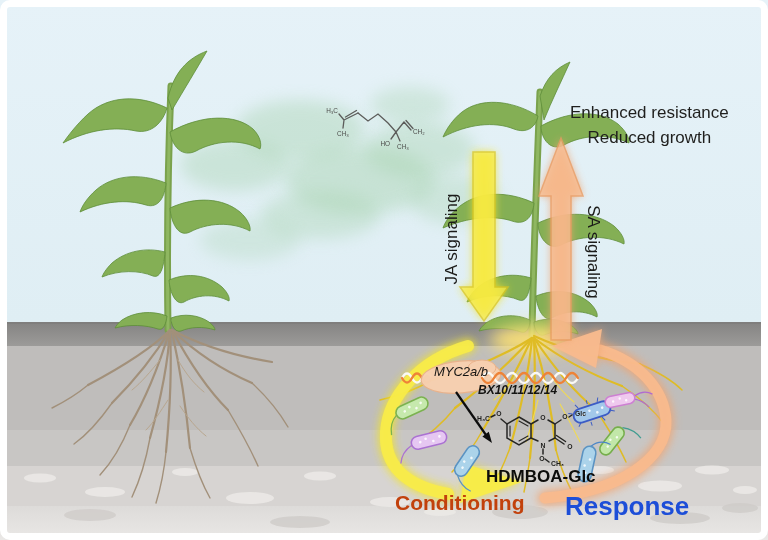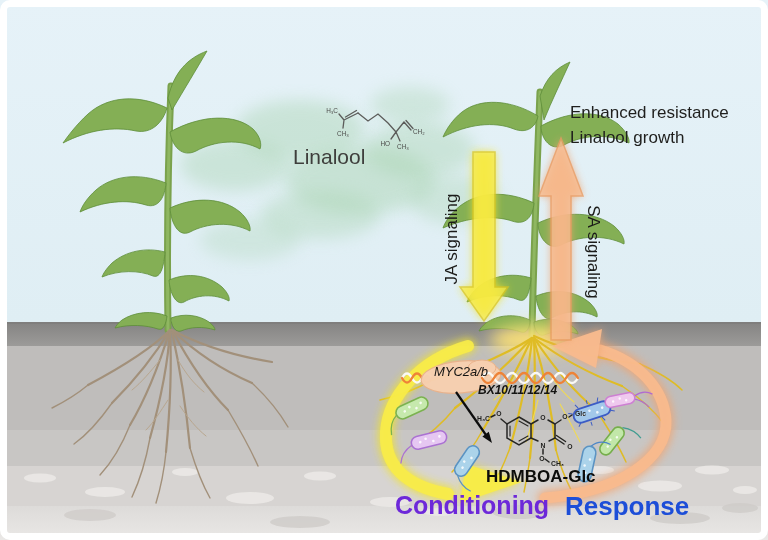--- a/index.html
+++ b/index.html
@@ -11,27 +11,27 @@
   .soil-mid{top:346px;height:84px;background:#bfbdbb;}
   .soil-mid2{top:430px;height:36px;background:#c8c6c4;}
   .soil-peb{top:466px;height:40px;background:#d7d4d2;}
   .soil-bot{top:506px;height:34px;background:linear-gradient(#dddbd9,#eae8e6);}
   svg.art{position:absolute;left:0;top:0;}
   svg text{font-family:"Liberation Sans",sans-serif;}
   .atom{font-size:6.4px;fill:#4c4c4a;}
   .atomB{font-size:6.8px;font-weight:bold;fill:#1f1f1d;}
   .txt{position:absolute;white-space:nowrap;}
   .l-linalool{left:293px;top:145px;font-size:21px;color:#3e3e3c;}
-  .l-enh{left:570px;top:100px;font-size:17px;line-height:25px;color:#1f1f1d;}
+  .l-enh{left:570px;top:100px;font-size:17px;line-height:25px;color:#1f1f1d;text-align:center;}
   .l-ja{left:382px;top:229px;width:140px;text-align:center;font-size:17px;color:#1b1b19;transform:rotate(-90deg);}
   .l-sa{left:523px;top:242px;width:140px;text-align:center;font-size:17px;color:#1b1b19;transform:rotate(90deg);}
   .l-myc{left:413px;top:364px;width:96px;text-align:center;font-size:13px;font-weight:normal;font-style:italic;color:#141412;}
   .l-bx{left:478px;top:383px;font-size:12px;font-weight:bold;font-style:italic;color:#141412;}
   .l-hdm{left:486px;top:451px;font-size:17px;font-weight:bold;color:#0d0d0b;margin-top:16px;}
-  .l-cond{left:395px;top:491px;font-size:25px;font-weight:bold;color:#6d28d9;}
+  .l-cond{left:395px;top:491px;font-size:21px;font-weight:bold;color:#c2410c;}
   .l-resp{left:565px;top:491px;font-size:26px;font-weight:bold;color:#1d4ed8;}
   .frame{position:absolute;inset:0;border:7px solid #ffffff;border-radius:10px;pointer-events:none;}
 </style>
 </head>
 <body>
 
 <div class="canvas">
 
   <div class="layer sky"></div>
   <div class="layer soil-top"></div>
@@ -333,24 +333,23 @@
       <text class="atomB" x="575" y="416">Glc</text>
       <text class="atomB" x="570" y="449" text-anchor="middle">O</text>
       <text class="atomB" x="543" y="448" text-anchor="middle">N</text>
       <text class="atomB" x="542" y="461" text-anchor="middle">O</text>
       <text class="atomB" x="551" y="466">CH₃</text>
       <text class="atomB" x="499" y="416" text-anchor="middle">O</text>
       <text class="atomB" x="490" y="421" text-anchor="end">H₃C</text>
     </g>
   </svg>
 
-  <div class="txt l-linalool">Linalool</div>
   <div class="txt l-enh">
     <div>Enhanced resistance</div>
-    <div>Linalool growth</div>
+    <div>Reduced growth</div>
   </div>
   <div class="txt l-ja">JA signaling</div>
   <div class="txt l-sa">SA signaling</div>
   <div class="txt l-myc">MYC2a/b</div>
   <div class="txt l-bx">BX10/11/12/14</div>
   <div class="txt l-hdm">HDMBOA-Glc</div>
   <div class="txt l-cond">Conditioning</div>
   <div class="txt l-resp">Response</div>
 
   <div class="frame"></div>

